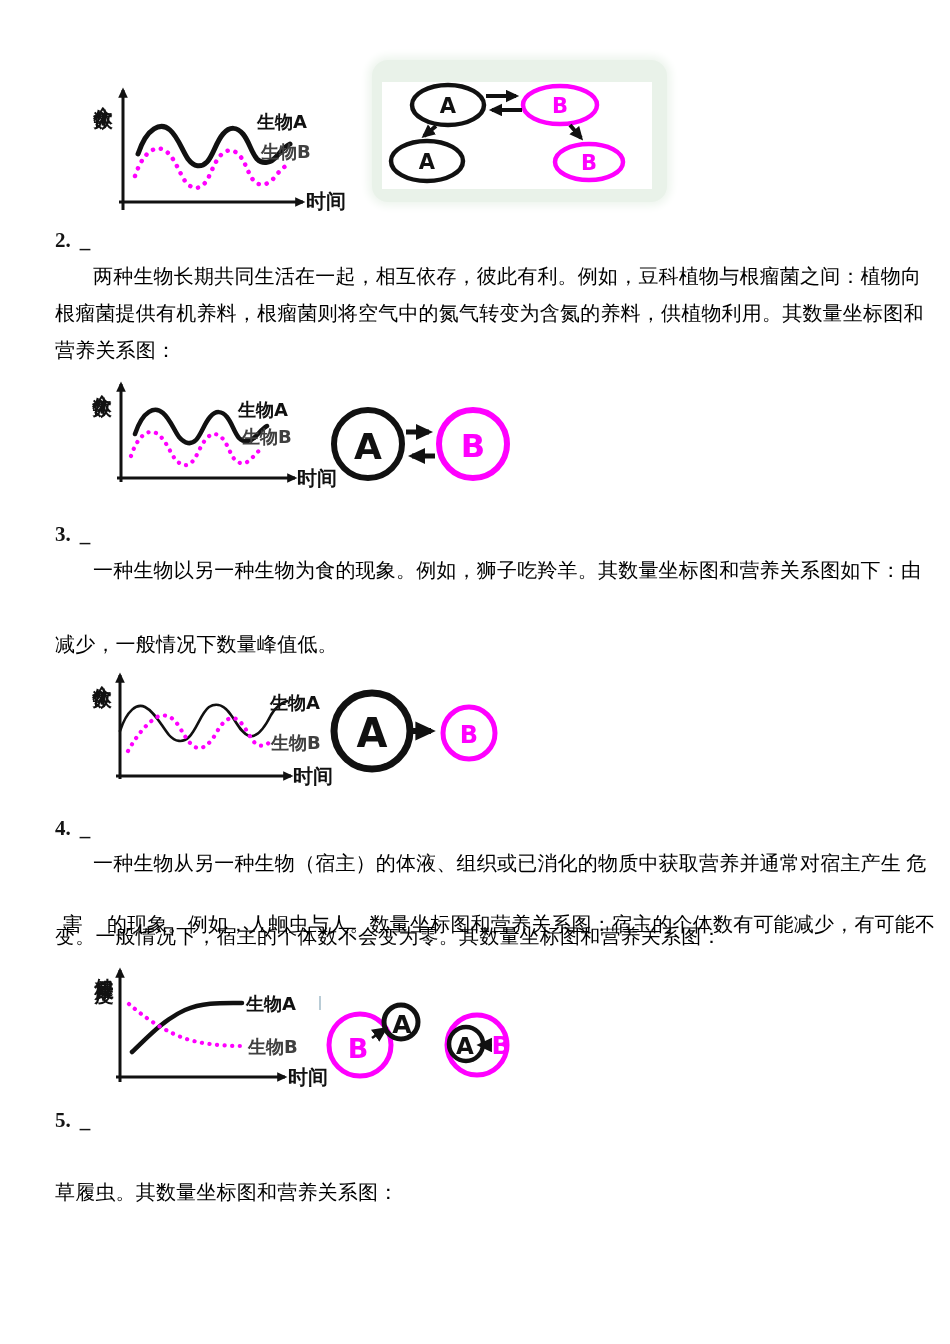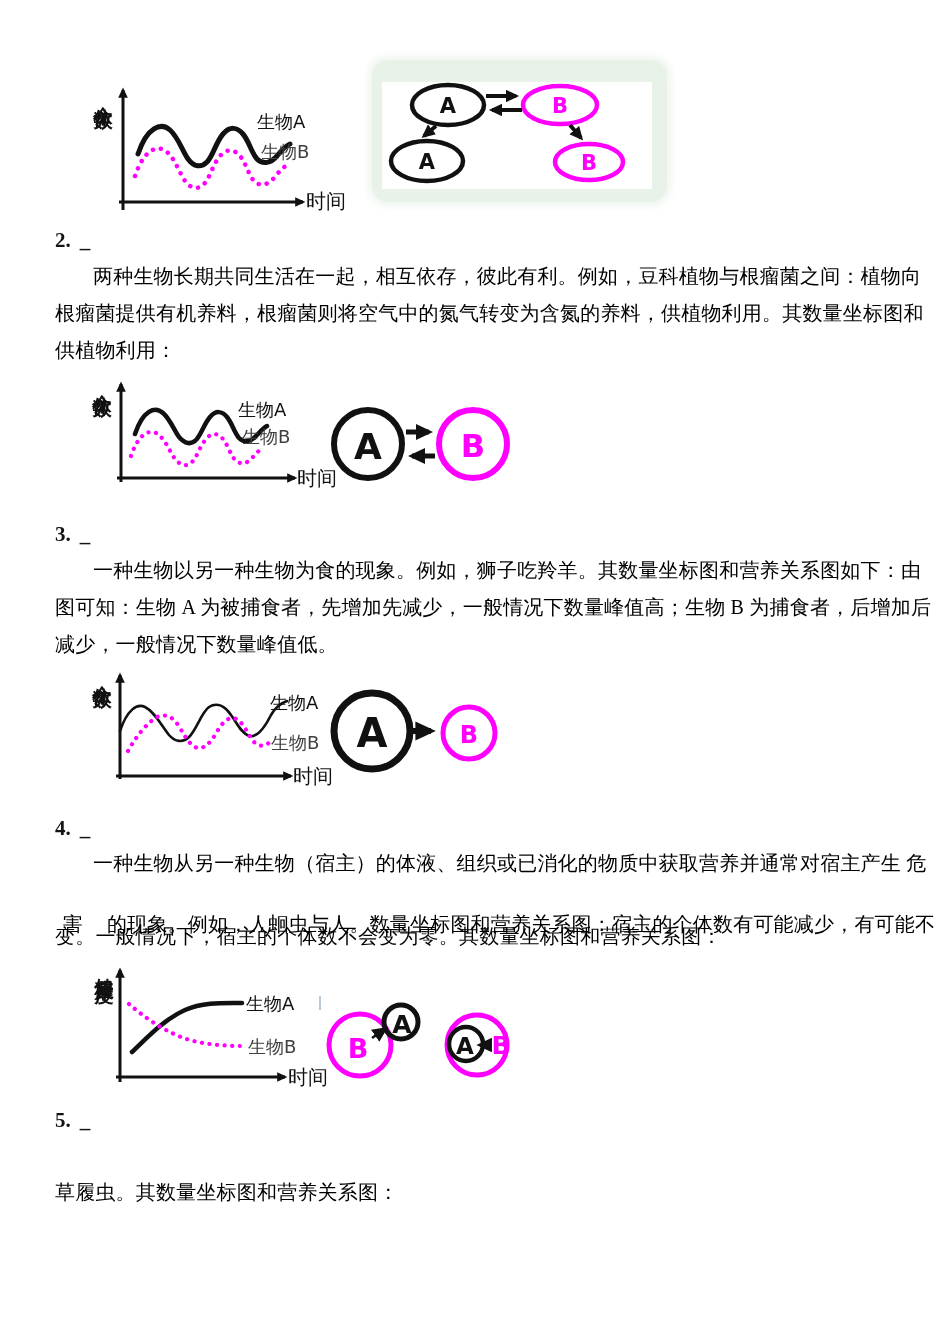--- a/index.html
+++ b/index.html
@@ -6,21 +6,21 @@
   .page{position:relative;width:950px;height:1344px;background:#ffffff;overflow:hidden;
         font-family:"Liberation Serif","DejaVu Serif",serif;color:#141414;}
   .para-line{position:absolute;left:55px;font-size:20px;line-height:24px;white-space:pre;
              color:#000000;letter-spacing:0.2px;}
   .para-line .alt{font-size:17px;}
   .sec-head{position:absolute;left:55px;font-weight:bold;font-size:21px;}
   .sec-blank{margin-left:9px;font-weight:bold;}
   .fig{position:absolute;}
   .fig svg{position:absolute;left:0;top:0;}
   .chart-label{position:absolute;font-family:"DejaVu Sans","Liberation Sans",sans-serif;
-               font-weight:normal;font-size:18px;color:#111;white-space:nowrap;}
+               font-weight:bold;font-size:18px;color:#111;white-space:nowrap;}
   .chart-label.b{color:#404040;}
   .axis-x{font-size:20px;text-align:right;}
   .vlabel{position:absolute;writing-mode:vertical-rl;text-orientation:upright;
           font-family:"DejaVu Sans","Liberation Sans",sans-serif;font-weight:bold;
           font-size:19px;color:#111;letter-spacing:2px;}
   .glow{position:absolute;inset:0;background:#e9f2e9;border-radius:16px;box-shadow:0 0 8px 4px #eef5ee;}
   .glow-inner{position:absolute;background:#ffffff;}
   .stray{position:absolute;background:#b9ccd6;}
   svg text{font-family:"DejaVu Sans","Liberation Sans",sans-serif;font-weight:bold;}
 </style>
@@ -71,21 +71,21 @@
         <text x="207" y="81" font-size="21" fill="#ff00ff" text-anchor="middle" dominant-baseline="central">B</text>
       </svg>
     </div>
   </div>
 
   <div class="sec-head" style="top:228px">
     <span>2.</span><span class="sec-blank">_</span>
   </div>
   <div class="para-line" style="left:93px;top:264px">两种生物长期共同生活在一起，相互依存，彼此有利。例如，豆科植物与根瘤菌之间：植物向</div>
   <div class="para-line" style="top:301px">根瘤菌提供有机养料，根瘤菌则将空气中的氮气转变为含氮的养料，供植物利用。其数量坐标图和</div>
-  <div class="para-line" style="top:338px">供植物利用：</div>
+  <div class="para-line" style="top:338px">营养关系图：</div>
 
   <div class="fig" style="left:85px;top:372px;width:260px;height:115px">
     <svg width="260" height="115" viewBox="0 0 260 115">
       <line x1="36" y1="110" x2="36" y2="12" stroke="#111" stroke-width="3" marker-end="url(#ah)"></line>
       <line x1="32" y1="106" x2="210" y2="106" stroke="#111" stroke-width="3" marker-end="url(#ah)"></line>
       <path d="M50,62 C58,38 70,34 78,41 C85,47 89,58 94,65 C100,72 106,73 111,68 C116,63 119,52 125,45 C131,38 137,39 142,45 C147,51 149,60 154,66 C159,71 166,70 171,64 C175,60 178,56 182,54" fill="none" stroke="#111" stroke-width="4.5" stroke-linecap="round"></path>
       <path d="M46,84 C54,60 66,56 74,63 C81,69 85,80 90,87 C96,94 102,95 107,90 C112,85 115,74 121,67 C127,60 133,61 138,67 C143,73 145,82 150,88 C155,93 162,92 167,86 C171,82 174,78 178,76" fill="none" stroke="#ff00ff" stroke-width="4.2" stroke-linecap="round" stroke-dasharray="0.1 7.5"></path>
     </svg>
     <span class="vlabel" style="left:5px;top:8px">个体数</span>
     <span class="chart-label" style="left:153px;top:26px">生物A</span>
@@ -101,21 +101,20 @@
       <line x1="110" y1="56" x2="87" y2="56" stroke="#111" stroke-width="5" marker-end="url(#ah)"></line>
       <text x="43" y="46" font-size="36" fill="#111" text-anchor="middle" dominant-baseline="central">A</text>
       <text x="148" y="46" font-size="32" fill="#ff00ff" text-anchor="middle" dominant-baseline="central">B</text>
     </svg>
   </div>
 
   <div class="sec-head" style="top:522px">
     <span>3.</span><span class="sec-blank">_</span>
   </div>
   <div class="para-line" style="left:93px;top:558px">一种生物以另一种生物为食的现象。例如，狮子吃羚羊。其数量坐标图和营养关系图如下：由</div>
-  <div class="para-line" style="top:595px">图可知：生物 A 为被捕食者，先增加先减少，一般情况下数量峰值高；生物 B 为捕食者，后增加后</div>
   <div class="para-line" style="top:632px">减少，一般情况下数量峰值低。</div>
 
   <div class="fig" style="left:85px;top:665px;width:270px;height:130px">
     <svg width="270" height="130" viewBox="0 0 270 130">
       <line x1="35" y1="114" x2="35" y2="10" stroke="#111" stroke-width="3" marker-end="url(#ah)"></line>
       <line x1="31" y1="111" x2="206" y2="111" stroke="#111" stroke-width="3" marker-end="url(#ah)"></line>
       <path d="M35,66 C42,45 52,38 60,42 C70,47 76,60 84,70 C90,77 98,78 104,72 C112,64 116,48 124,42 C132,37 140,41 146,50 C152,58 156,68 164,71 C172,73 180,62 186,50 C190,43 196,38 202,36" fill="none" stroke="#111" stroke-width="2.6" stroke-linecap="round"></path>
       <path d="M43,86 C52,70 62,58 72,52 C80,48 88,52 93,60 C99,69 103,78 110,82 C118,86 126,78 133,65 C139,55 146,50 153,55 C160,60 164,72 170,78 C176,83 182,80 186,76" fill="none" stroke="#ff00ff" stroke-width="4.2" stroke-linecap="round" stroke-dasharray="0.1 7.5"></path>
     </svg>
     <span class="vlabel" style="left:5px;top:6px">个体数</span>

